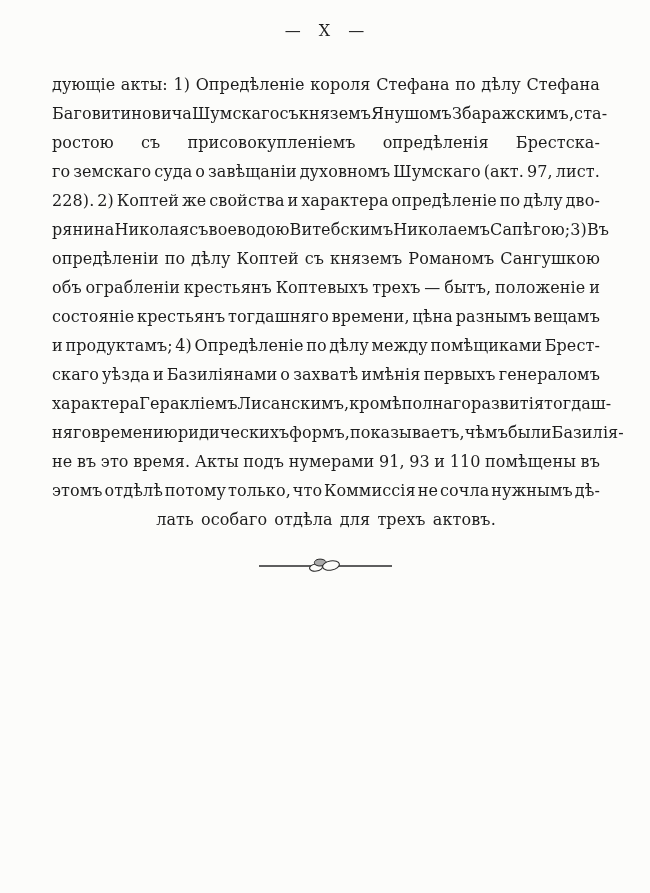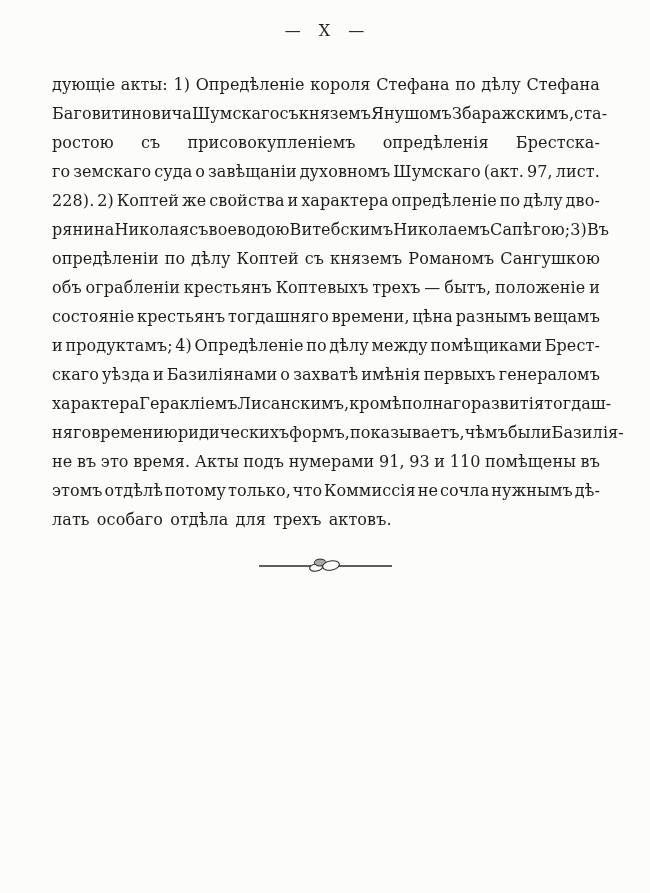--- a/index.html
+++ b/index.html
@@ -38,21 +38,21 @@
     flex-wrap:nowrap;
     justify-content:space-between;
     align-items:baseline;
     height:29px;
     line-height:29px;
     letter-spacing:0.1px;
   }
   .line span{white-space:pre;}
   .line.last{
     display:block;
-    text-align:left;
+    text-align:center;
     word-spacing:2px;
   }
   .divider{
     position:absolute;
     top:552px;left:255px;
     width:140px;height:26px;
   }
   .divider svg{display:block;}
 </style>
 </head>

